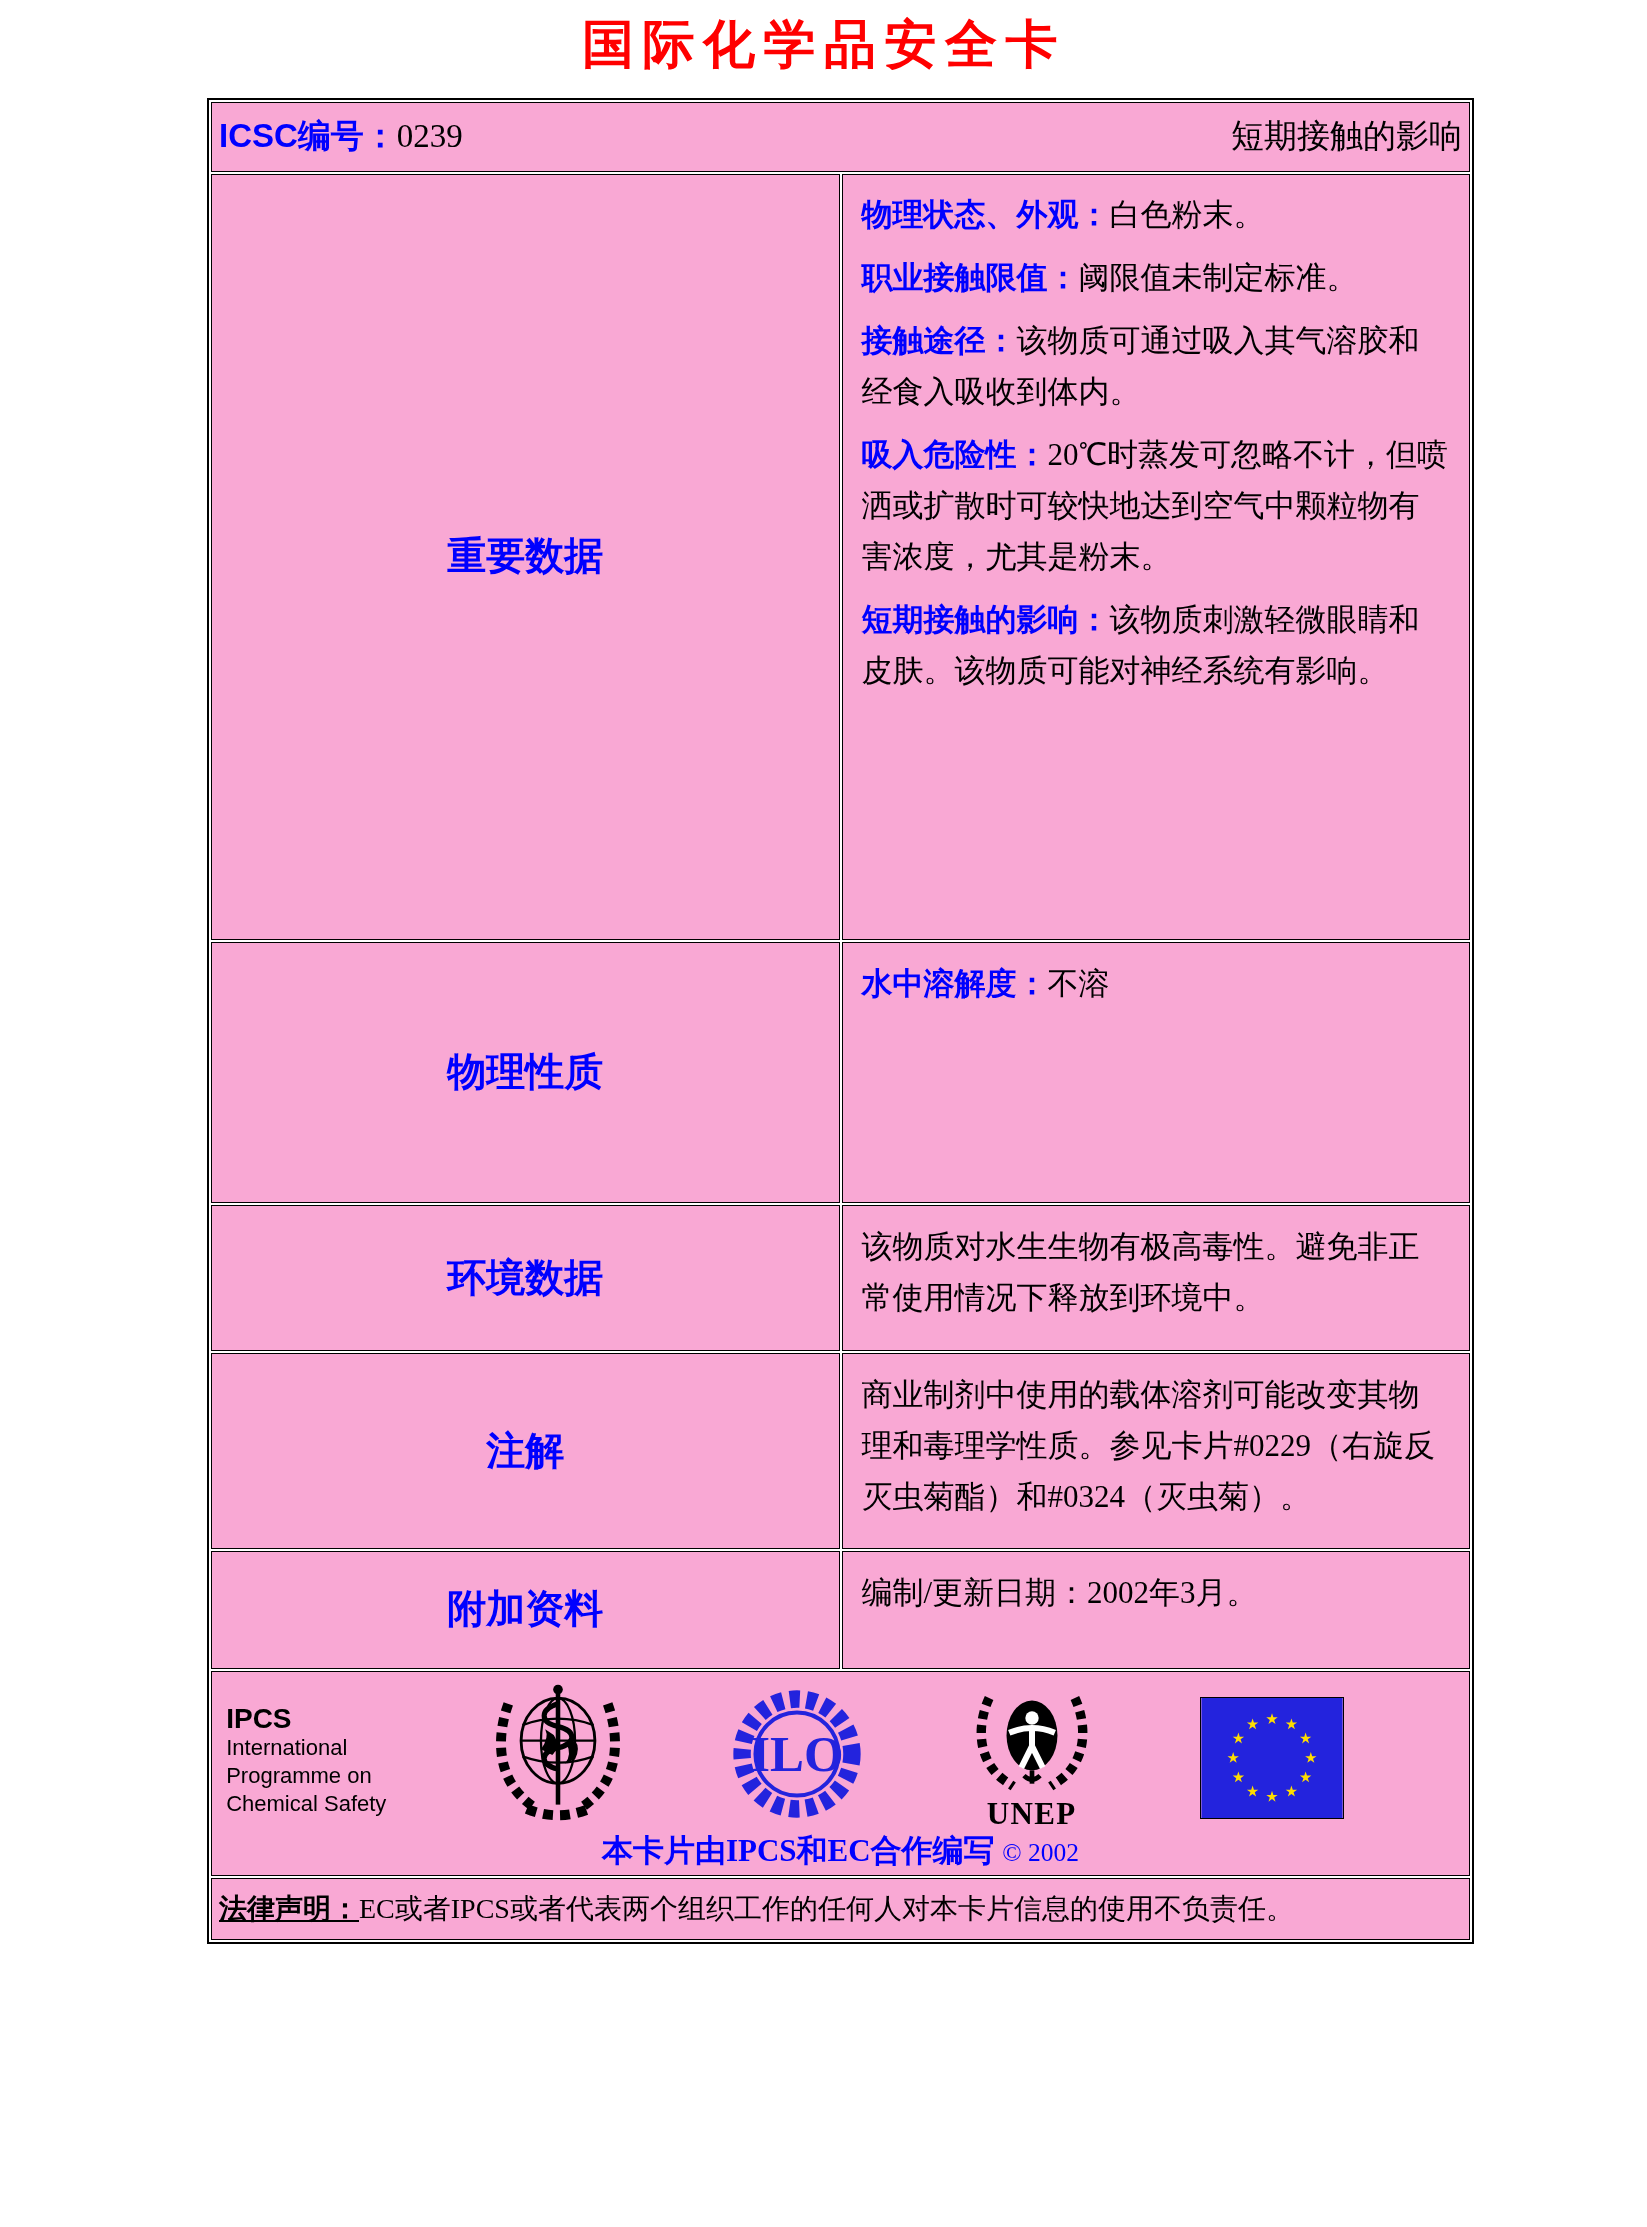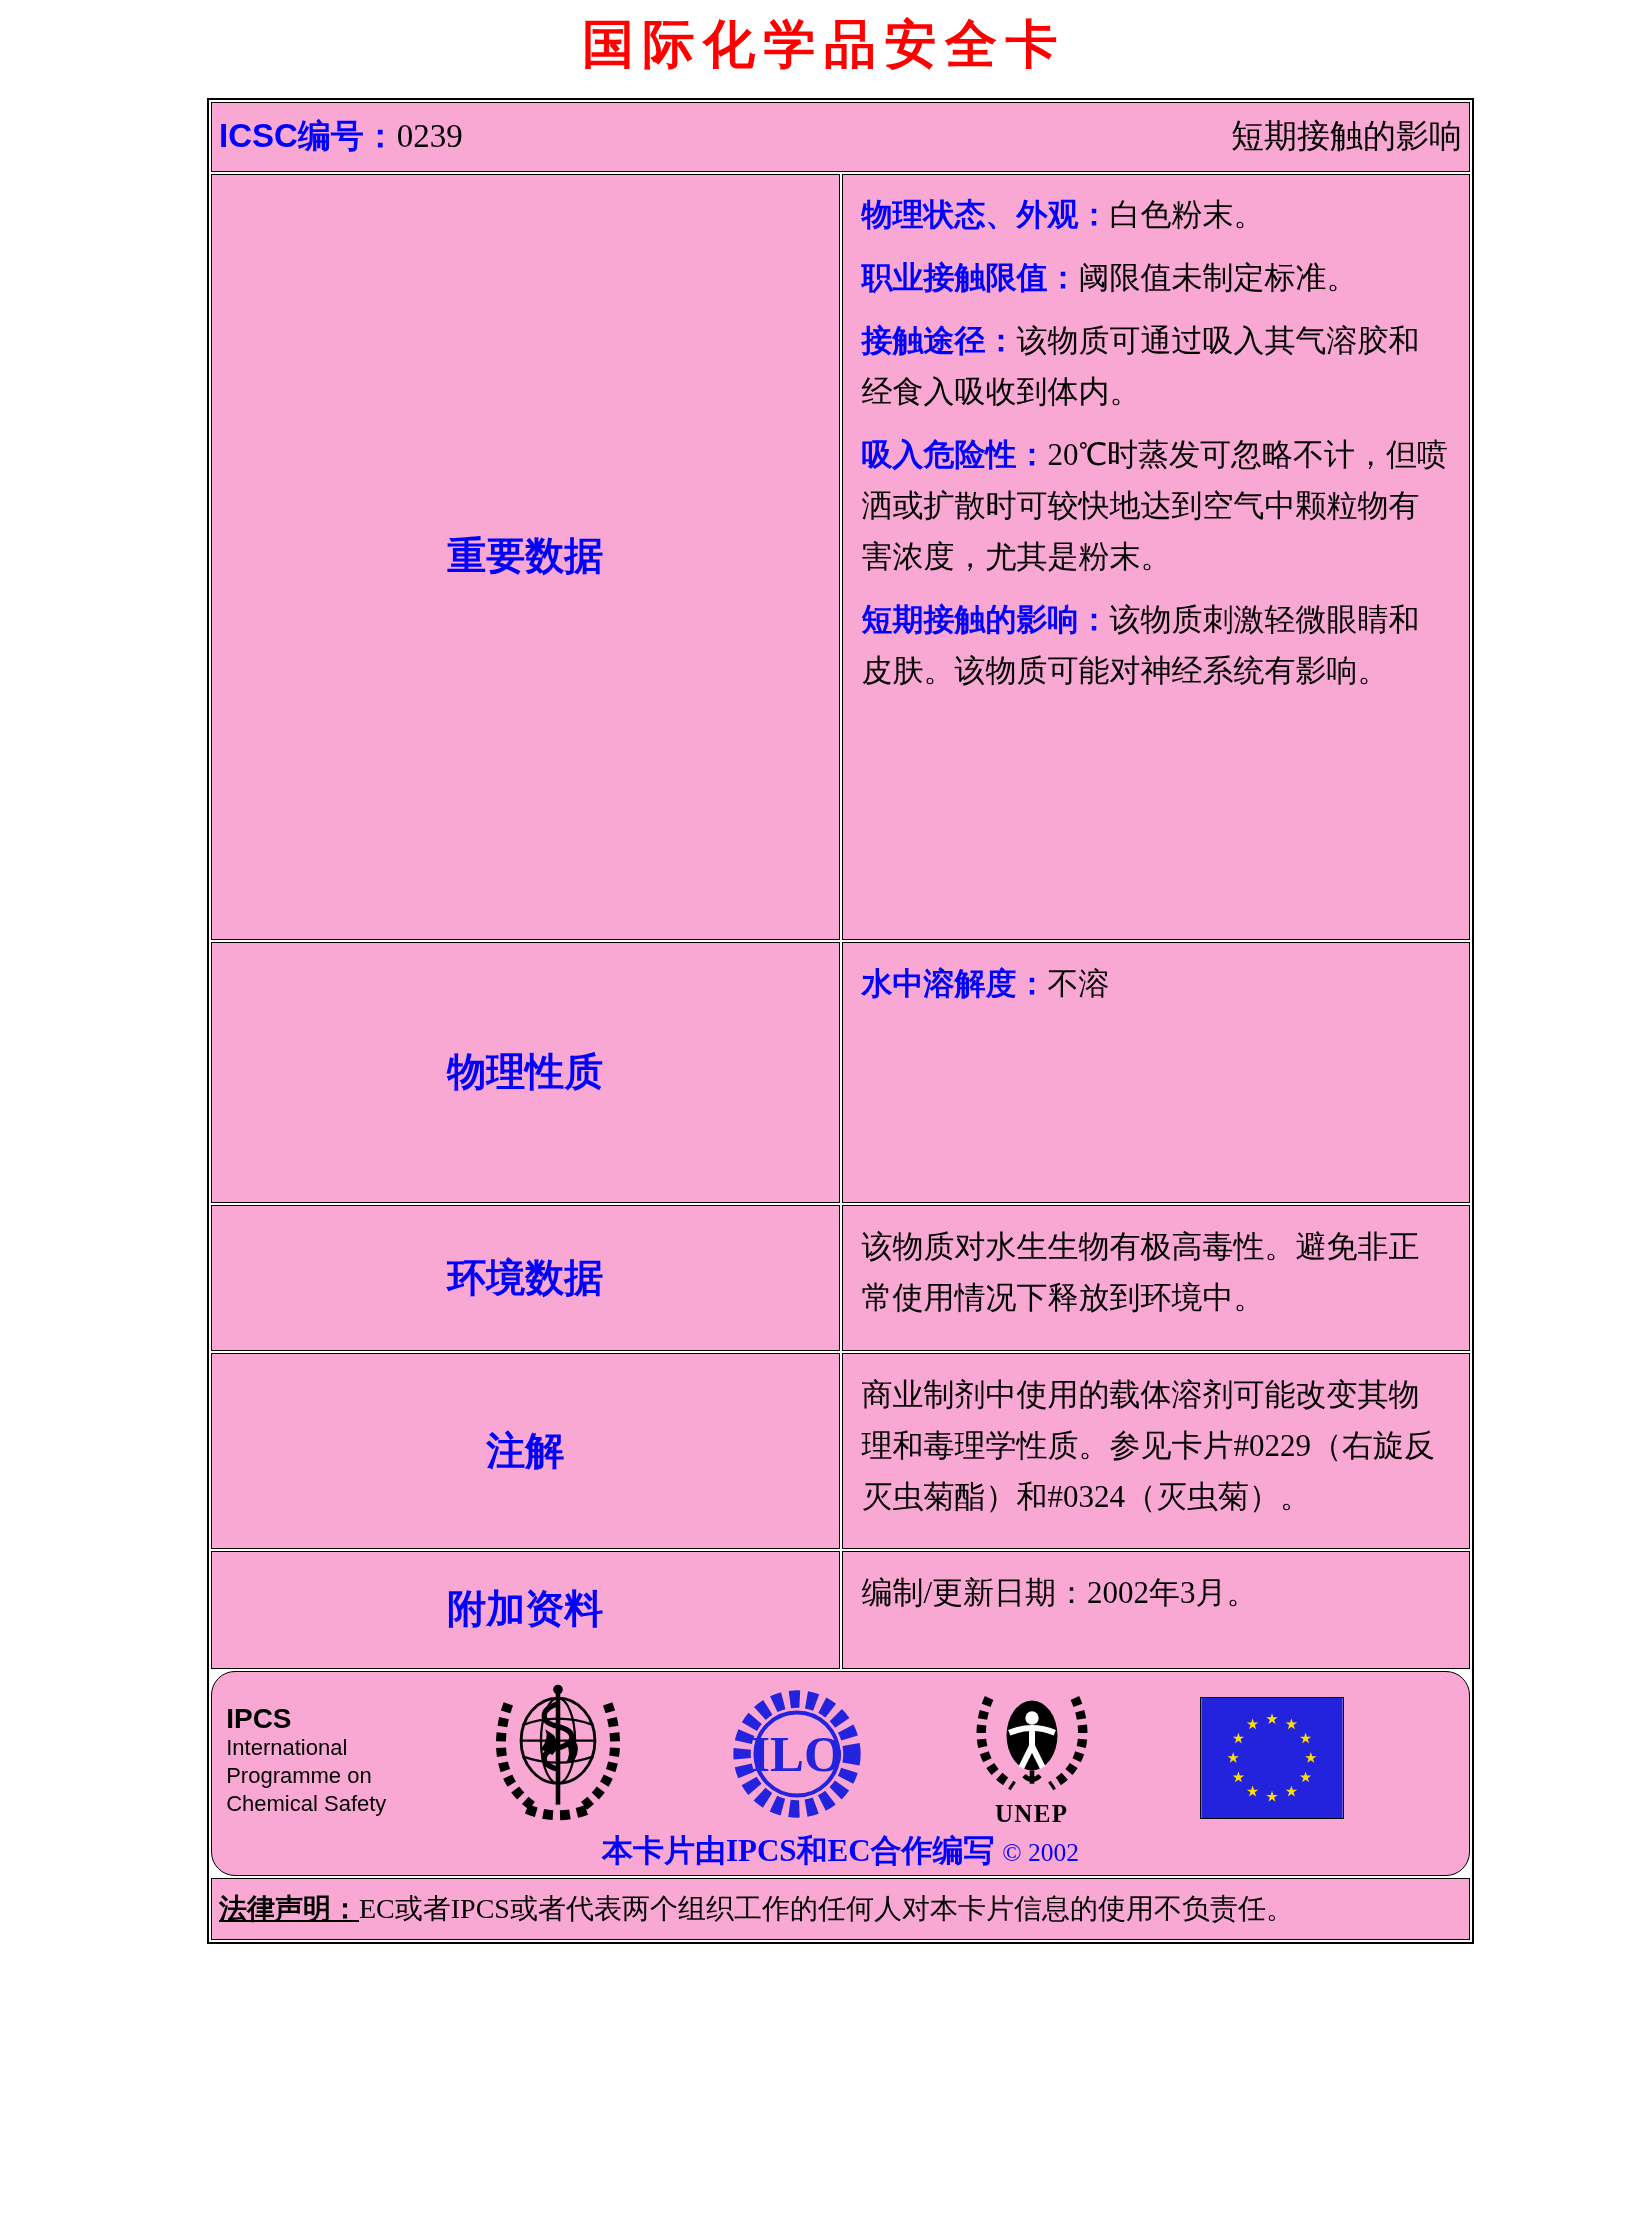--- a/index.html
+++ b/index.html
@@ -62,38 +62,38 @@
   td.content-cell {
     font-size: 31px;
     line-height: 51px;
   }
   td.h-important  { height: 759px; }
   td.h-physical   { height: 253px; }
   td.h-environ    { height: 139px; }
   td.h-notes      { height: 188px; }
   td.h-additional { height: 110px; }
   p.line { margin: 12px; }
-  td.logos-cell { height: 192px; padding: 5.7px 8.5px 2.8px 8.5px; border-radius: 24px; }
+  td.logos-cell { height: 192px; padding: 5.7px 8.5px 2.8px 8.5px; }
   .logos-flex {
     display: flex;
     align-items: flex-start;
     justify-content: space-between;
     padding: 2.8px 117px 0 5.7px;
   }
   .ipcs-block {
     font-family: "Liberation Sans", sans-serif;
     padding-top: 22.6px;
   }
   .ipcs-name { font-size: 28px; font-weight: bold; line-height: 31px; }
   .ipcs-desc { font-size: 22px; line-height: 28px; }
   .unep-block { text-align: center; padding-top: 7px; }
   .unep-label {
     font-family: "Liberation Serif", serif;
     font-weight: bold;
-    font-size: 25px;
+    font-size: 31px;
     line-height: 31px;
     margin-top: -4.2px;
     letter-spacing: 1.4px;
   }
   .eu-flag-svg { border: 1.4px solid #000; margin-top: 17px; display: block; }
   .who-svg { margin-top: 1.4px; }
   .ilo-svg { margin-top: 7px; }
   .logos-caption {
     text-align: center;
     color: #0000ff;

